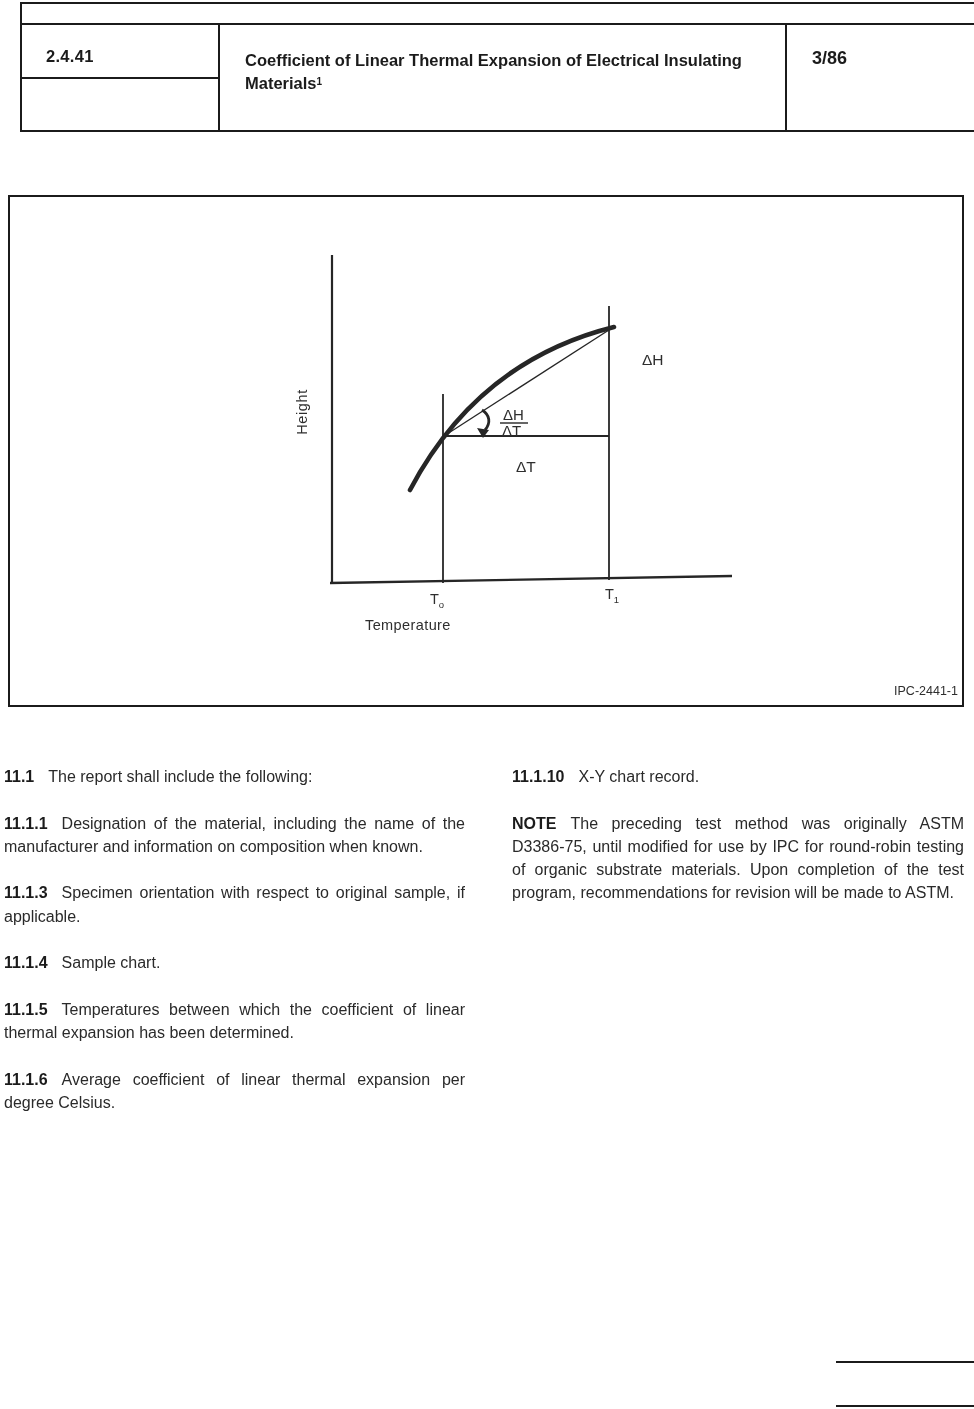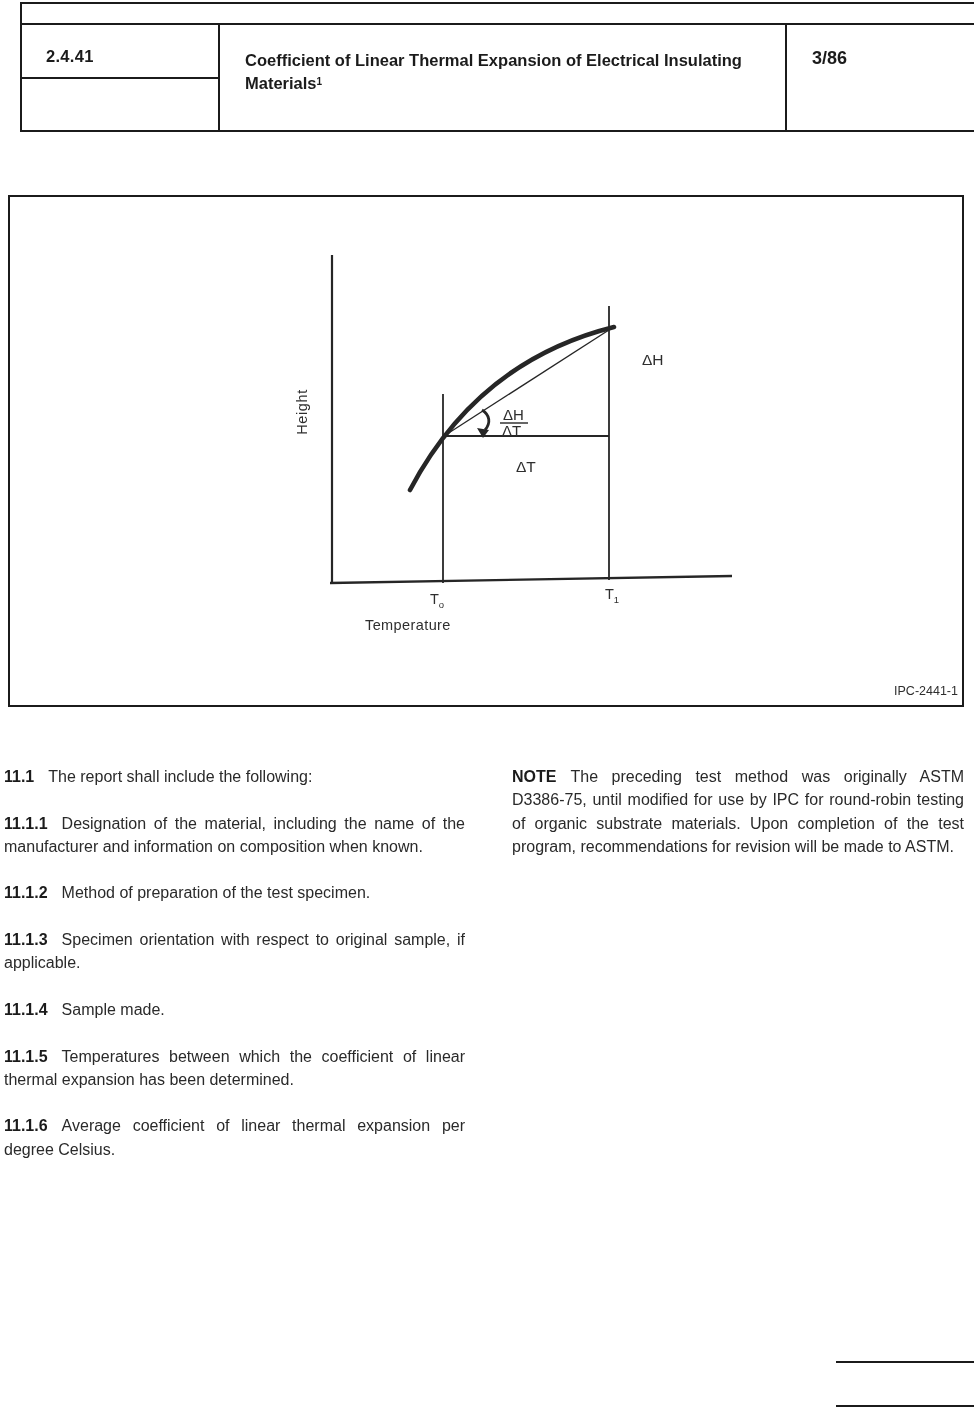--- a/index.html
+++ b/index.html
@@ -99,25 +99,25 @@
 
     <text class="diag-text" x="506" y="275" font-size="15.5">ΔT</text>
 
     <text class="diag-text" x="948" y="498" font-size="12.5" text-anchor="end" fill="#3a3a3a">IPC-2441-1</text>
   </svg>
 </div>
 
 <div id="col-left" class="abs col">
   <p class="para"><span class="num">11.1</span><span>The report shall include the following:</span></p>
   <p class="para"><span class="num">11.1.1</span><span>Designation of the material, including the name of the manufacturer and information on composition when known.</span></p>
-  <p class="para"><span class="num">11.1.2</span><span>Method of preparation of the test specimen.</span></p>
   <p class="para"><span class="num">11.1.3</span><span>Specimen orientation with respect to original sample, if applicable.</span></p>
-  <p class="para"><span class="num">11.1.4</span><span>Sample made.</span></p>
+  <p class="para"><span class="num">11.1.4</span><span>Sample chart.</span></p>
   <p class="para"><span class="num">11.1.5</span><span>Temperatures between which the coefficient of linear thermal expansion has been determined.</span></p>
   <p class="para"><span class="num">11.1.6</span><span>Average coefficient of linear thermal expansion per degree Celsius.</span></p>
 </div>
 
 <div id="col-right" class="abs col">
+  <p class="para"><span class="num">11.1.10</span><span>X-Y chart record.</span></p>
   <p class="para"><span class="num">NOTE</span><span>The preceding test method was originally ASTM D3386-75, until modified for use by IPC for round-robin testing of organic substrate materials. Upon completion of the test program, recommendations for revision will be made to ASTM.</span></p>
 </div>
 
 <div id="rule1" class="abs rule"></div>
 <div id="rule2" class="abs rule"></div>
 
 </body></html>

